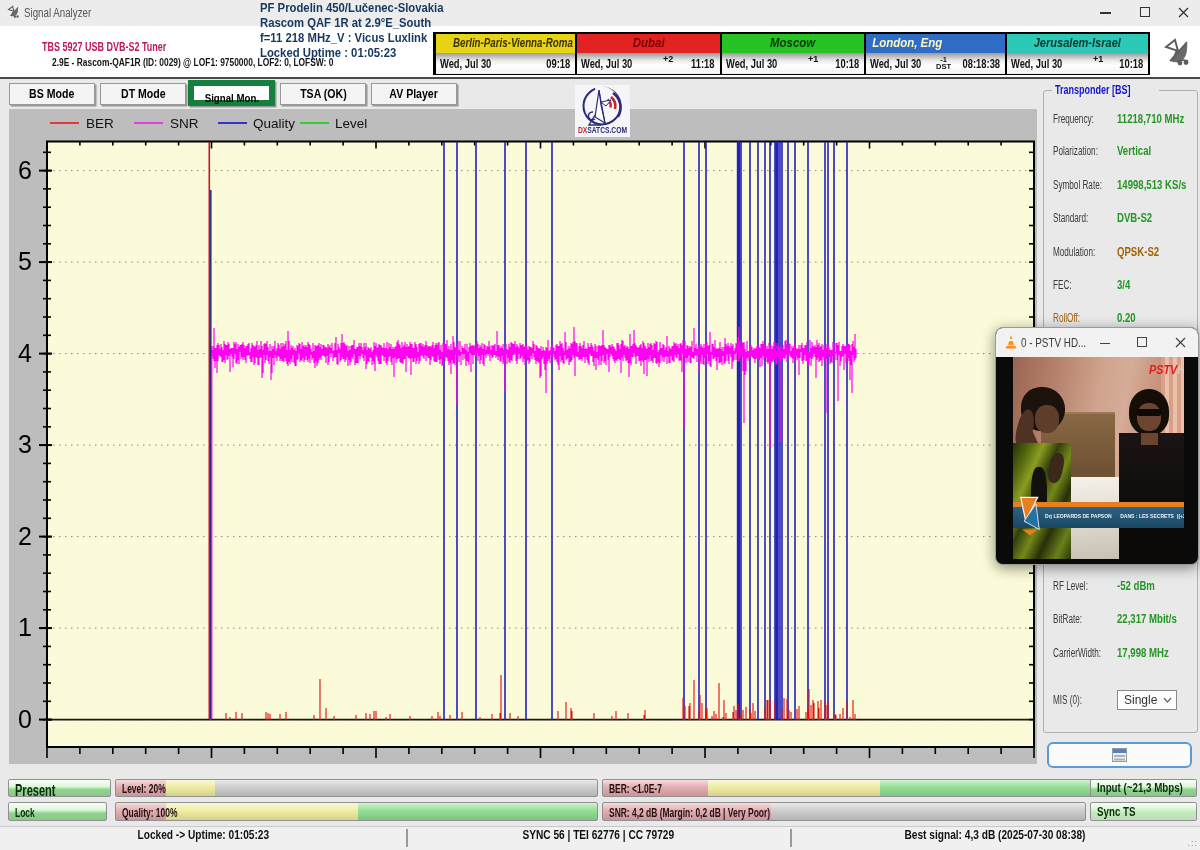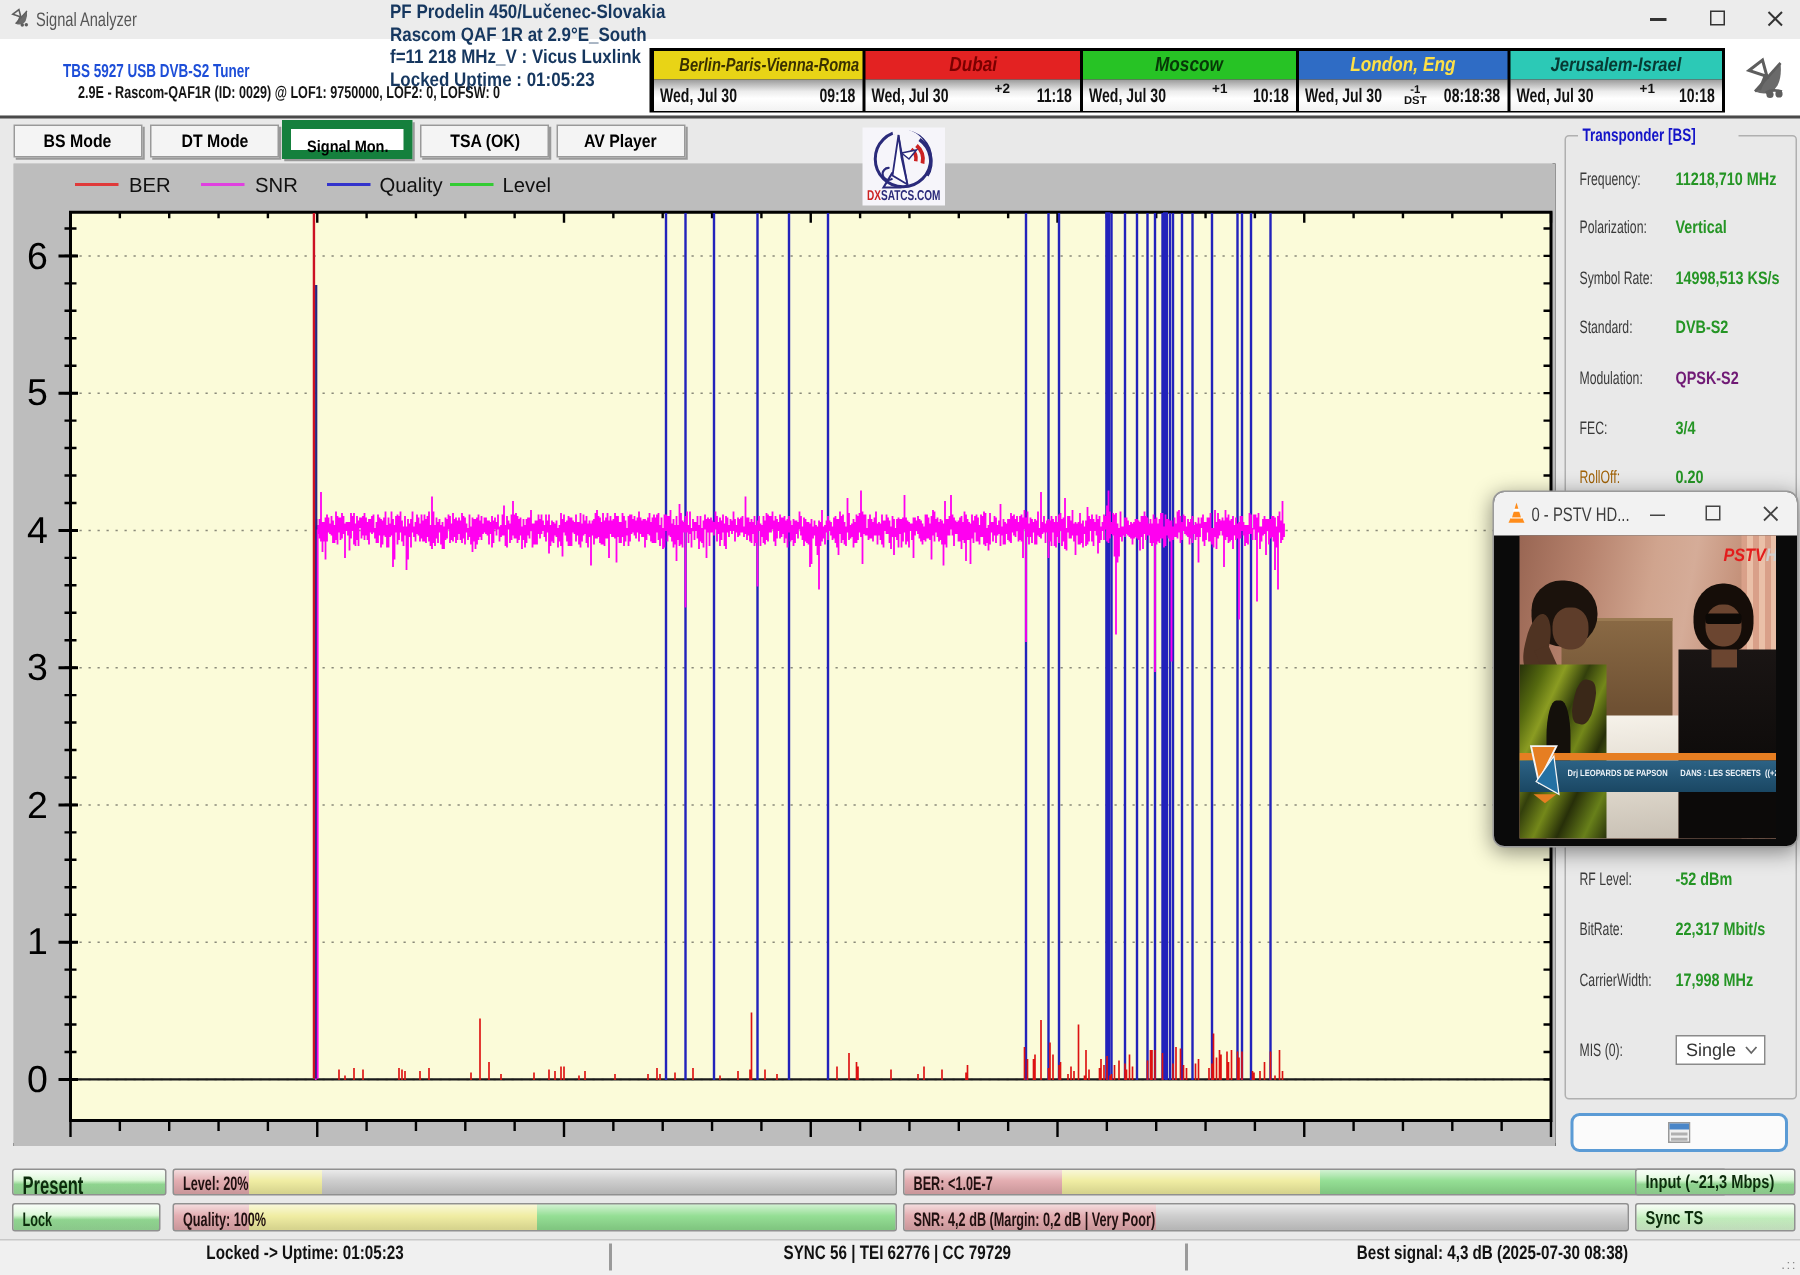--- a/index.html
+++ b/index.html
@@ -20,21 +20,21 @@
     <circle cx="23" cy="25.6" r="2.6" fill="#5e5e5e"></circle>
 </svg>
 <div class="abs" style="left:24px;top:5px;font-size:13px;color:#565656"><span class="sx" style="transform:scaleX(.75)">Signal Analyzer</span></div>
 <div class="abs" style="left:1100px;top:12px;width:11px;height:1.5px;background:#333"></div>
 <div class="abs" style="left:1140px;top:7px;width:10px;height:10px;border:1.3px solid #333"></div>
 <svg class="abs" style="left:1178px;top:7px" width="11" height="11">
     <path d="M1 1 L10 10 M10 1 L1 10" stroke="#333" stroke-width="1.3"></path>
   </svg>
 
 <div class="abs" style="left:0;top:26px;width:1200px;height:51px;background:#fff"></div>
-<div class="abs bold" style="left:42px;top:40px;font-size:12.5px;color:#1d4ed8"><span class="sx" style="transform:scaleX(.72)">TBS 5927 USB DVB-S2 Tuner</span></div>
+<div class="abs bold" style="left:42px;top:40px;font-size:12.5px;color:#be185d"><span class="sx" style="transform:scaleX(.72)">TBS 5927 USB DVB-S2 Tuner</span></div>
 <div class="abs" style="left:52px;top:56px;font-size:11.5px;color:#141414;font-weight:bold"><span class="sx" style="transform:scaleX(.73)">2.9E - Rascom-QAF1R (ID: 0029) @ LOF1: 9750000, LOF2: 0, LOFSW: 0</span></div>
 <div class="abs bold" style="left:260px;top:0px;font-size:13px;line-height:15px;color:#16375f;white-space:nowrap"><span class="sx" style="transform:scaleX(.87)">PF Prodelin 450/Lučenec-Slovakia<br>Rascom QAF 1R at 2.9°E_South<br>f=11 218 MHz_V : Vicus Luxlink<br>Locked Uptime : 01:05:23</span></div>
 
 <div class="abs" style="left:433px;top:32px;width:717px;height:43px;background:#000"></div>
 <div class="abs" style="left:436px;top:34px;width:139px;height:18.5px;background:#e8d416;color:#3a3000;font-weight:bold;font-style:italic;font-size:12.5px;text-align:center;line-height:18px;white-space:nowrap"><span style="display:inline-block;transform:scaleX(.78)">Berlin-Paris-Vienna-Roma</span></div>
 <div class="abs" style="left:436px;top:52.5px;width:139px;height:21.5px;background:linear-gradient(#9a9a9a,#ededed 38%,#fff 60%,#f2f2f2);color:#111;font-weight:bold;font-size:13px;line-height:22px">
     <span class="sx" style="position:absolute;left:4px;transform:scaleX(.72)">Wed, Jul 30</span>
     <span style="position:absolute;right:5px;display:inline-block;transform:scaleX(.72);transform-origin:right center">09:18</span>
   </div>
 <div class="abs" style="left:577px;top:34px;width:143px;height:18.5px;background:#e32222;color:#7a0000;font-weight:bold;font-style:italic;font-size:13.5px;text-align:center;line-height:18px;white-space:nowrap"><span style="display:inline-block;transform:scaleX(.85)">Dubai</span></div>
@@ -42,21 +42,21 @@
     <span class="sx" style="position:absolute;left:4px;transform:scaleX(.72)">Wed, Jul 30</span>
     <span style="position:absolute;left:86px;top:2px;font-size:9px;line-height:9px;font-weight:bold">+2</span>
     <span style="position:absolute;right:5px;display:inline-block;transform:scaleX(.72);transform-origin:right center">11:18</span>
   </div>
 <div class="abs" style="left:722px;top:34px;width:142px;height:18.5px;background:#27c325;color:#073807;font-weight:bold;font-style:italic;font-size:13.5px;text-align:center;line-height:18px;white-space:nowrap"><span style="display:inline-block;transform:scaleX(.85)">Moscow</span></div>
 <div class="abs" style="left:722px;top:52.5px;width:142px;height:21.5px;background:linear-gradient(#9a9a9a,#ededed 38%,#fff 60%,#f2f2f2);color:#111;font-weight:bold;font-size:13px;line-height:22px">
     <span class="sx" style="position:absolute;left:4px;transform:scaleX(.72)">Wed, Jul 30</span>
     <span style="position:absolute;left:86px;top:2px;font-size:9px;line-height:9px;font-weight:bold">+1</span>
     <span style="position:absolute;right:5px;display:inline-block;transform:scaleX(.72);transform-origin:right center">10:18</span>
   </div>
-<div class="abs" style="left:866px;top:34px;width:139px;height:18.5px;background:#2f6cc5;color:#fde047;font-weight:bold;font-style:italic;font-size:13.5px;text-align:center;line-height:18px;white-space:nowrap"><span style="display:inline-block;transform:scaleX(.85)">London, Eng</span></div>
+<div class="abs" style="left:866px;top:34px;width:139px;height:18.5px;background:#2f6cc5;color:#fef9c3;font-weight:bold;font-style:italic;font-size:13.5px;line-height:18px;white-space:nowrap"><span style="display:inline-block;transform:scaleX(.85)">London, Eng</span></div>
 <div class="abs" style="left:866px;top:52.5px;width:139px;height:21.5px;background:linear-gradient(#9a9a9a,#ededed 38%,#fff 60%,#f2f2f2);color:#111;font-weight:bold;font-size:13px;line-height:22px">
     <span class="sx" style="position:absolute;left:4px;transform:scaleX(.72)">Wed, Jul 30</span>
     <span style="position:absolute;left:70px;top:3px;font-size:7.5px;font-weight:bold;line-height:7.5px;text-align:center">-1<br>DST</span>
     <span style="position:absolute;right:5px;display:inline-block;transform:scaleX(.72);transform-origin:right center">08:18:38</span>
   </div>
 <div class="abs" style="left:1007px;top:34px;width:141px;height:18.5px;background:#2cc9b6;color:#073a33;font-weight:bold;font-style:italic;font-size:13px;text-align:center;line-height:18px;white-space:nowrap"><span style="display:inline-block;transform:scaleX(.85)">Jerusalem-Israel</span></div>
 <div class="abs" style="left:1007px;top:52.5px;width:141px;height:21.5px;background:linear-gradient(#9a9a9a,#ededed 38%,#fff 60%,#f2f2f2);color:#111;font-weight:bold;font-size:13px;line-height:22px">
     <span class="sx" style="position:absolute;left:4px;transform:scaleX(.72)">Wed, Jul 30</span>
     <span style="position:absolute;left:86px;top:2px;font-size:9px;line-height:9px;font-weight:bold">+1</span>
     <span style="position:absolute;right:5px;display:inline-block;transform:scaleX(.72);transform-origin:right center">10:18</span>
@@ -266,21 +266,21 @@
 <div class="abs bold" style="left:1052px;top:83px;font-size:12px;color:#1414c8;background:#e9e9e9;padding:0 3px"><span class="sx" style="transform:scaleX(.75)">Transponder [BS]</span></div>
 <div class="abs" style="left:1053px;top:112px;font-size:12px;color:#3a3a3a;white-space:nowrap"><span class="sx" style="transform:scaleX(.68)">Frequency:</span></div>
 <div class="abs bold" style="left:1117px;top:112px;font-size:12px;color:#259525;white-space:nowrap"><span class="sx" style="transform:scaleX(.8)">11218,710 MHz</span></div>
 <div class="abs" style="left:1053px;top:144px;font-size:12px;color:#3a3a3a;white-space:nowrap"><span class="sx" style="transform:scaleX(.68)">Polarization:</span></div>
 <div class="abs bold" style="left:1117px;top:144px;font-size:12px;color:#259525;white-space:nowrap"><span class="sx" style="transform:scaleX(.8)">Vertical</span></div>
 <div class="abs" style="left:1053px;top:178px;font-size:12px;color:#3a3a3a;white-space:nowrap"><span class="sx" style="transform:scaleX(.68)">Symbol Rate:</span></div>
 <div class="abs bold" style="left:1117px;top:178px;font-size:12px;color:#259525;white-space:nowrap"><span class="sx" style="transform:scaleX(.8)">14998,513 KS/s</span></div>
 <div class="abs" style="left:1053px;top:211px;font-size:12px;color:#3a3a3a;white-space:nowrap"><span class="sx" style="transform:scaleX(.68)">Standard:</span></div>
 <div class="abs bold" style="left:1117px;top:211px;font-size:12px;color:#259525;white-space:nowrap"><span class="sx" style="transform:scaleX(.8)">DVB-S2</span></div>
 <div class="abs" style="left:1053px;top:245px;font-size:12px;color:#3a3a3a;white-space:nowrap"><span class="sx" style="transform:scaleX(.68)">Modulation:</span></div>
-<div class="abs bold" style="left:1117px;top:245px;font-size:12px;color:#701a75;white-space:nowrap"><span class="sx" style="transform:scaleX(.8)">QPSK-S2</span></div>
+<div class="abs bold" style="left:1117px;top:245px;font-size:12px;color:#a16207;white-space:nowrap"><span class="sx" style="transform:scaleX(.8)">QPSK-S2</span></div>
 <div class="abs" style="left:1053px;top:278px;font-size:12px;color:#3a3a3a;white-space:nowrap"><span class="sx" style="transform:scaleX(.68)">FEC:</span></div>
 <div class="abs bold" style="left:1117px;top:278px;font-size:12px;color:#259525;white-space:nowrap"><span class="sx" style="transform:scaleX(.8)">3/4</span></div>
 <div class="abs" style="left:1053px;top:311px;font-size:12px;color:#a16207;white-space:nowrap"><span class="sx" style="transform:scaleX(.68)">RollOff:</span></div>
 <div class="abs bold" style="left:1117px;top:311px;font-size:12px;color:#259525;white-space:nowrap"><span class="sx" style="transform:scaleX(.8)">0.20</span></div>
 <div class="abs" style="left:1053px;top:579px;font-size:12px;color:#3a3a3a;white-space:nowrap"><span class="sx" style="transform:scaleX(.68)">RF Level:</span></div>
 <div class="abs bold" style="left:1117px;top:579px;font-size:12px;color:#259525;white-space:nowrap"><span class="sx" style="transform:scaleX(.8)">-52 dBm</span></div>
 <div class="abs" style="left:1053px;top:612px;font-size:12px;color:#3a3a3a;white-space:nowrap"><span class="sx" style="transform:scaleX(.68)">BitRate:</span></div>
 <div class="abs bold" style="left:1117px;top:612px;font-size:12px;color:#259525;white-space:nowrap"><span class="sx" style="transform:scaleX(.8)">22,317 Mbit/s</span></div>
 <div class="abs" style="left:1053px;top:646px;font-size:12px;color:#3a3a3a;white-space:nowrap"><span class="sx" style="transform:scaleX(.68)">CarrierWidth:</span></div>
 <div class="abs bold" style="left:1117px;top:646px;font-size:12px;color:#259525;white-space:nowrap"><span class="sx" style="transform:scaleX(.8)">17,998 MHz</span></div>

